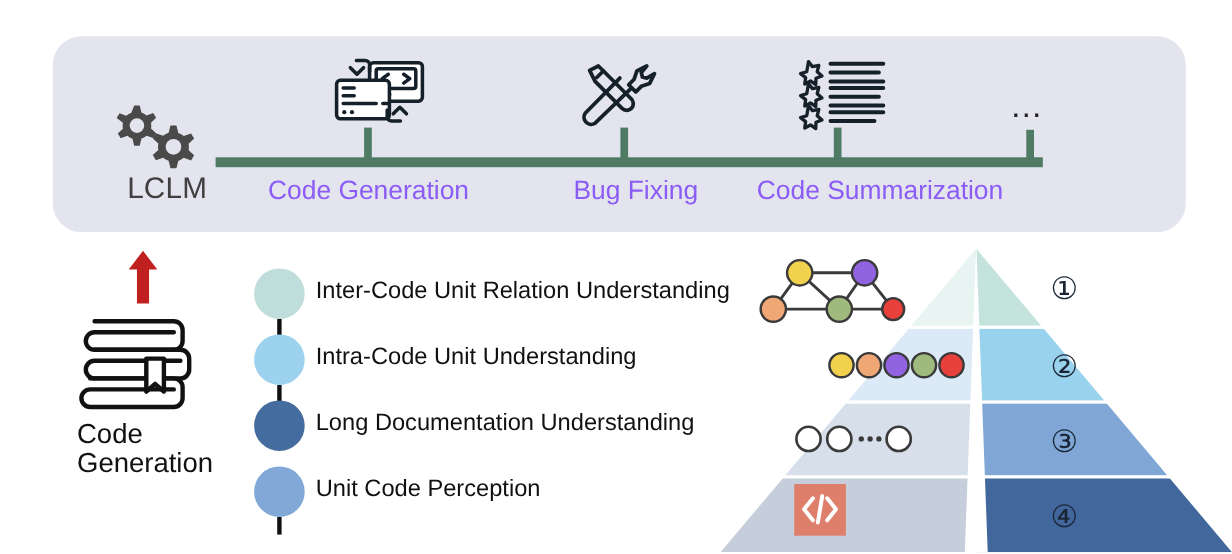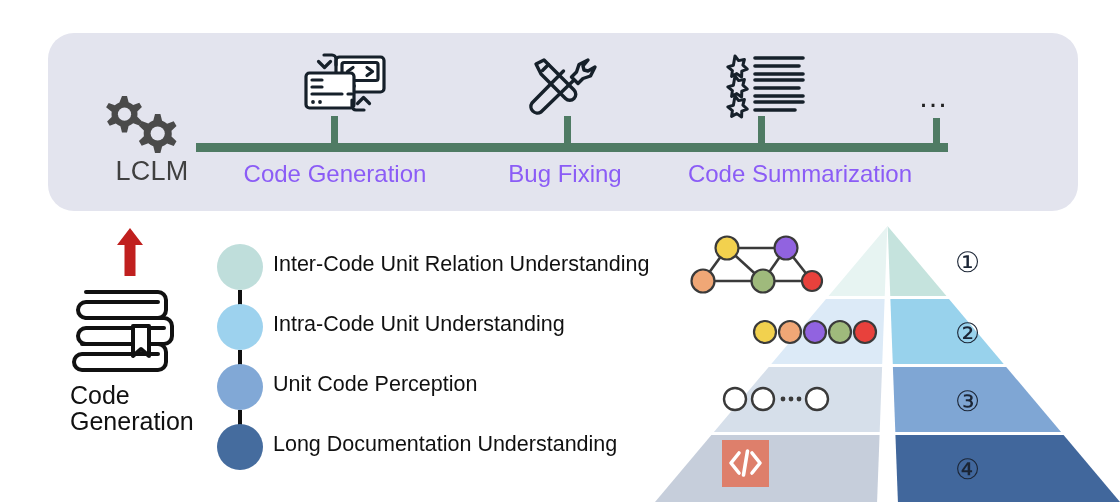--- a/index.html
+++ b/index.html
@@ -20,21 +20,21 @@
   .milestone .ms-label{font-size:24px;white-space:nowrap;color:#8b5cf6;}
   .ms-icon{position:absolute;}
   .dots-lbl{position:absolute;font-size:30px;letter-spacing:4px;color:#222;line-height:1;}
 
   
   .repo{position:absolute;left:70px;top:282px;width:130px;text-align:left;}
   .repo-label{font-size:25px;line-height:1.05;margin-top:4px;color:#111;}
   .up-arrow{position:absolute;left:116px;top:228px;}
 
   
-  .caps{position:absolute;left:217px;top:238px;width:470px;}
+  .caps{position:absolute;left:231px;top:238px;width:470px;}
   .cap-row{position:relative;height:60px;}
   .cap-dot{position:absolute;left:0;top:6px;width:46px;height:46px;border-radius:50%;}
   .cap-conn{position:absolute;left:21px;top:52px;width:4px;height:16px;background:#111;}
   .cap-text{position:absolute;left:56px;top:14px;font-size:21.5px;white-space:nowrap;color:#111;}
 
   
   .pyr{position:absolute;left:655px;top:226px;width:465px;height:278px;}
 
   
   svg{display:block;overflow:visible;}
@@ -90,21 +90,21 @@
 <div class="ms-icon" style="left:528px;top:54px;">
   <svg width="74" height="62" viewBox="0 0 74 62">
     <g fill="none" stroke="#16202a" stroke-width="3.4" stroke-linejoin="round" stroke-linecap="round">
       <path d="M62 6 l-9 4.5 -2.5 7.5 -5 5 6.5 6.5 5-5 7.5-2.5 4.5-9 -7 4 -4-1 -1-4 Z" transform="translate(-2,0)"></path>
       <path d="M45.5 26.5 L13 58 a6.5 6.5 0 0 1-9-9 L35.5 17"></path>
       <path d="M8 10 l8-4 5.5 5.5 24.5 24.5 a6 6 0 0 1-8.5 8.5 L13 20 Z"></path>
       <path d="M14.5 16.5 l6-6"></path>
     </g>
   </svg>
 </div>
-<div class="milestone" style="left:465px;top:160px;width:200px;">
+<div class="milestone" style="left:478px;top:160px;width:200px;">
   <div class="ms-label">Bug Fixing</div>
 </div>
 
 <div class="ms-icon" style="left:722px;top:54px;">
   <svg width="84" height="62" viewBox="0 0 84 62">
     <g stroke="#16202a" stroke-width="3" stroke-linejoin="round" stroke-linecap="round" fill="none">
       <path d="M13 2 l3.6 4.6 5.8-1.1 -1.5 5.7 4.4 3.9 -5.5 2 -.2 5.9 -4.8-3.4 -5.2 2.8 .8-5.8 -4.6-3.7 5.6-1.7 Z"></path>
       <path d="M13 22 l3.6 4.6 5.8-1.1 -1.5 5.7 4.4 3.9 -5.5 2 -.2 5.9 -4.8-3.4 -5.2 2.8 .8-5.8 -4.6-3.7 5.6-1.7 Z"></path>
       <path d="M13 42 l3.6 4.6 5.8-1.1 -1.5 5.7 4.4 3.9 -5.5 2 -.2 5.9 -4.8-3.4 -5.2 2.8 .8-5.8 -4.6-3.7 5.6-1.7 Z"></path>
       <g stroke-width="3.6">
@@ -146,27 +146,27 @@
     <div class="cap-dot" style="background:#bfdedb"></div>
     <div class="cap-conn"></div>
     <div class="cap-text">Inter-Code Unit Relation Understanding</div>
   </div>
   <div class="cap-row">
     <div class="cap-dot" style="background:#9dd2ee"></div>
     <div class="cap-conn"></div>
     <div class="cap-text">Intra-Code Unit Understanding</div>
   </div>
   <div class="cap-row">
+    <div class="cap-dot" style="background:#456c9e"></div>
+    <div class="cap-text">Long Documentation Understanding</div>
+  </div>
+  <div class="cap-row">
     <div class="cap-dot" style="background:#81a8d6"></div>
     <div class="cap-conn"></div>
     <div class="cap-text">Unit Code Perception</div>
-  </div>
-  <div class="cap-row">
-    <div class="cap-dot" style="background:#456c9e"></div>
-    <div class="cap-text">Long Documentation Understanding</div>
   </div>
 </div>
 
 <div class="pyr">
   <svg width="465" height="278" viewBox="0 0 465 278">
     <defs>
       <clipPath id="tri">
           <path d="M232.5 0 L465 276 L0 276 Z"></path>
         </clipPath>
     </defs>

